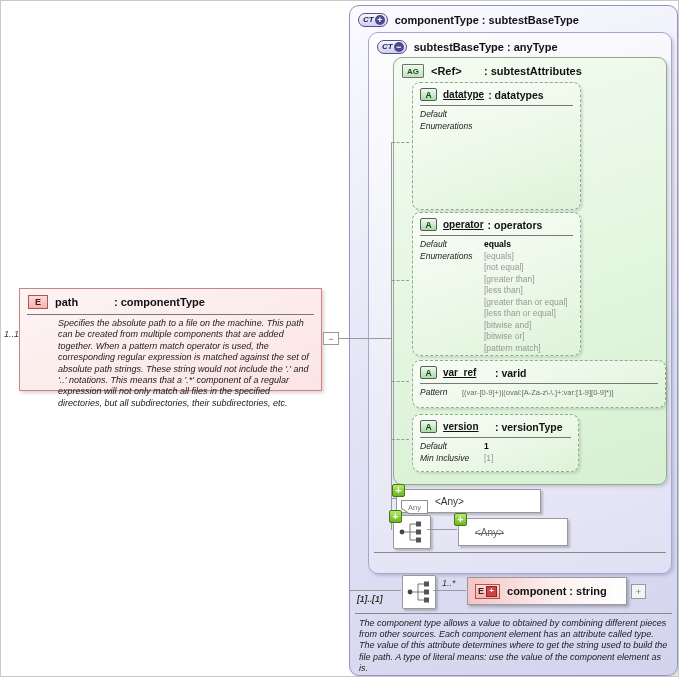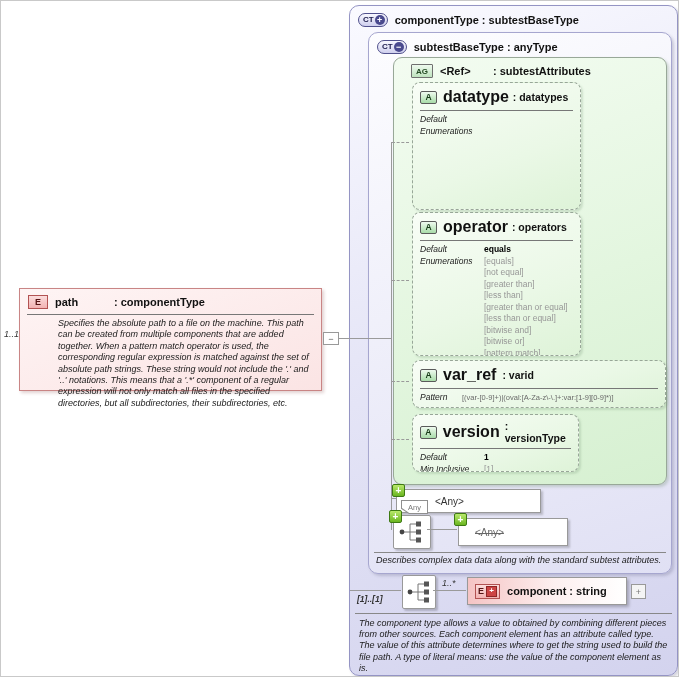--- a/index.html
+++ b/index.html
@@ -22,47 +22,47 @@
     background:linear-gradient(160deg,#fdfdff 0%,#ededf9 55%,#e0e0f4 100%);}
   .ag-box{position:absolute;left:24px;top:24px;width:272px;height:426px;
     border:1px solid #98a898;border-radius:9px;
     background:linear-gradient(160deg,#f3fcf1 0%,#e3f6df 55%,#d6f0d1 100%);
     box-shadow:2px 2px 3px rgba(110,140,110,.3);}
   .hdr{display:flex;align-items:center;gap:7px;padding:7px 8px 4px;}
   .hdr .title{font-size:11px;font-weight:bold;color:#111;}
   
   .badge-ct{display:inline-flex;align-items:center;padding:1px 2px 1px 4px;
     border:1px solid #50508c;border-radius:7px;font-size:8px;font-weight:bold;color:#1a1a4a;
-    background:linear-gradient(#f8f8ff,#cfcfee);line-height:10px;}
+    background:linear-gradient(#f8f8ff,#cfcfee);line-height:10px;font-style:italic;}
   .ct-circle{display:inline-flex;align-items:center;justify-content:center;margin-left:1px;
     width:10px;height:10px;border-radius:50%;background:#4a4a8e;color:#fff;
     font-size:9px;font-weight:bold;line-height:10px;}
   .badge-ag{display:inline-flex;align-items:center;justify-content:center;width:20px;height:12px;
     border:1px solid #6f6f6f;border-radius:1px;font-size:8px;font-weight:bold;color:#234a23;
-    background:linear-gradient(#eefaee,#bfe3bf);margin-left:9px;}
+    background:linear-gradient(#eefaee,#bfe3bf);}
   .badge-a{display:inline-flex;align-items:center;justify-content:center;width:15px;height:11px;
     border:1px solid #5a5a5a;border-radius:2px;font-size:8.5px;font-weight:bold;color:#173a17;
     background:linear-gradient(#eefaee,#a9dca9);}
   .badge-e{display:inline-flex;align-items:center;justify-content:center;width:18px;height:12px;
     border:1px solid #b25252;font-size:9px;font-weight:bold;color:#551414;
     background:linear-gradient(#fbdcdc,#f2b3b3);}
   .badge-e-plus{display:inline-flex;align-items:center;padding:1px 2px;gap:2px;
     border:1px solid #b25252;background:linear-gradient(#fbdcdc,#f2b3b3);
     font-size:9px;font-weight:bold;color:#551414;}
   .eplus-sq{display:inline-flex;align-items:center;justify-content:center;width:9px;height:9px;
     background:#cc4444;border:1px solid #8e2626;color:#fff;font-size:8px;line-height:8px;}
   .plus-badge{position:absolute;left:-5px;top:-6px;width:11px;height:11px;z-index:12;
     display:flex;align-items:center;justify-content:center;border:1px solid #3d7a12;border-radius:2px;
     background:linear-gradient(#b9e96c,#6ab520);color:#fff;font-size:10px;font-weight:bold;line-height:10px;}
   
   .attr{position:absolute;border:1px dashed #98a698;border-radius:8px;
     background:linear-gradient(160deg,#f8fdf6 0%,#eaf8e6 60%,#def3d8 100%);
     box-shadow:2px 2px 2px rgba(120,150,120,.25);overflow:hidden;}
   .attr-hdr{display:flex;align-items:center;gap:6px;padding:5px 7px 3px;}
-  .attr-hdr .nm{font-size:16px;font-weight:bold;}
+  .attr-hdr .nm{font-size:10px;font-weight:bold;text-decoration:underline;}
   .attr-hdr .gap{display:inline-block;min-width:46px;}
   .attr-hdr .tp{font-size:10.5px;font-weight:bold;}
   .rule{border-top:1px solid #777;margin:1px 7px 0;}
   .facets{display:flex;padding:3px 7px 3px;font-size:8.5px;}
   .fl{width:64px;flex-shrink:0;font-style:italic;color:#222;}
   .fl div,.fv div{height:11.5px;line-height:11.5px;white-space:nowrap;}
   .fv{flex:1;}
   .fv .strong{font-weight:bold;color:#000;}
   .fv .enum{color:#979797;}
   .fl.narrow{width:42px;}
@@ -249,21 +249,20 @@
           <rect x="22" y="21.5" width="5" height="5" fill="#555"></rect>
         </svg>
       </div>
 
       <div class="any-box" style="left:89px;top:485px;width:92px;height:26px;padding-left:16px;">
         <span class="plus-badge">+</span>
         <span class="any-label strike">&lt;Any&gt;</span>
       </div>
 
       <div class="anno-rule" style="top:519px;"></div>
-      <div class="anno" style="left:7px;top:522px;width:290px;">Describes complex data data along with the standard subtest attributes.</div>
     </div>
 
     <div class="card bold" style="left:7px;top:572px;">[1]..[1]</div>
 
     <div class="icon-box" style="left:52px;top:569px;width:32px;height:32px;">
       <svg width="32" height="32">
         <line x1="8" y1="16" x2="15" y2="16" stroke="#777" stroke-width="1"></line>
         <line x1="15" y1="8" x2="15" y2="24" stroke="#777" stroke-width="1"></line>
         <line x1="15" y1="8" x2="21" y2="8" stroke="#777" stroke-width="1"></line>
         <line x1="15" y1="16" x2="21" y2="16" stroke="#777" stroke-width="1"></line>

